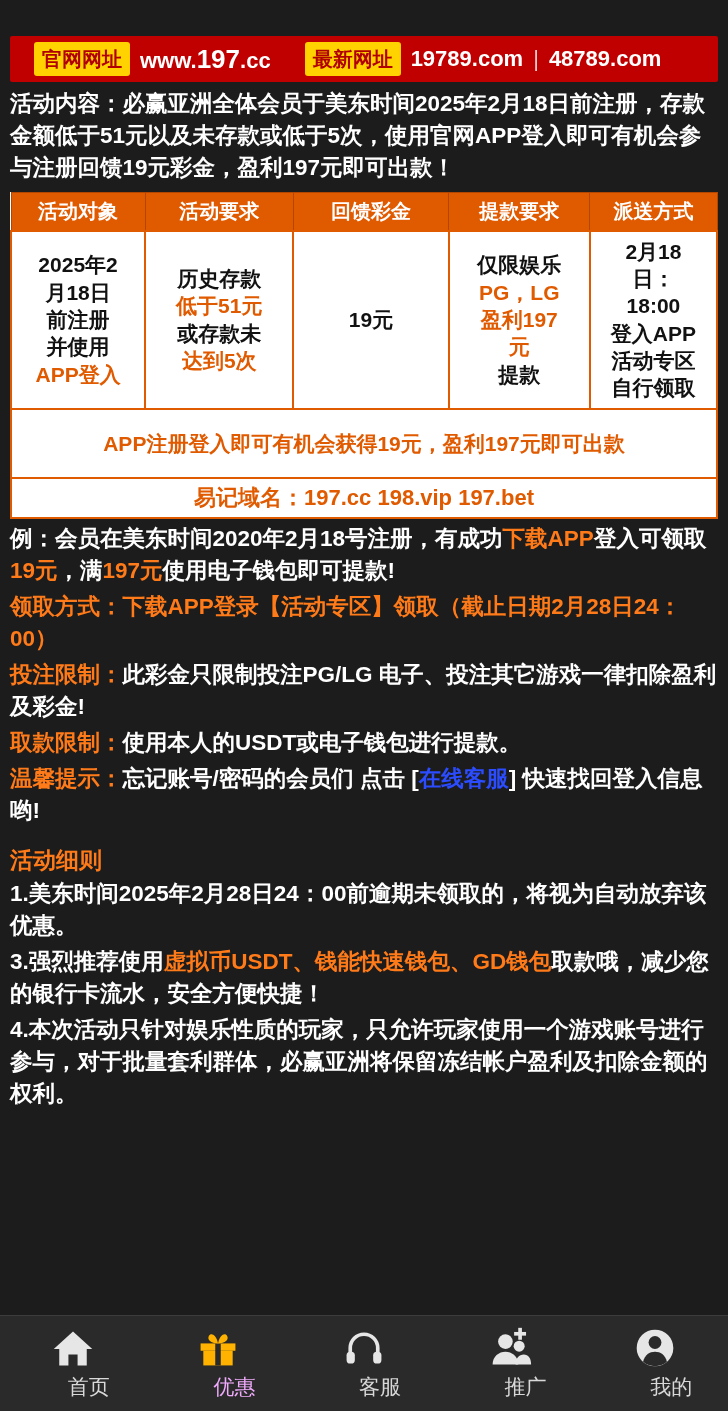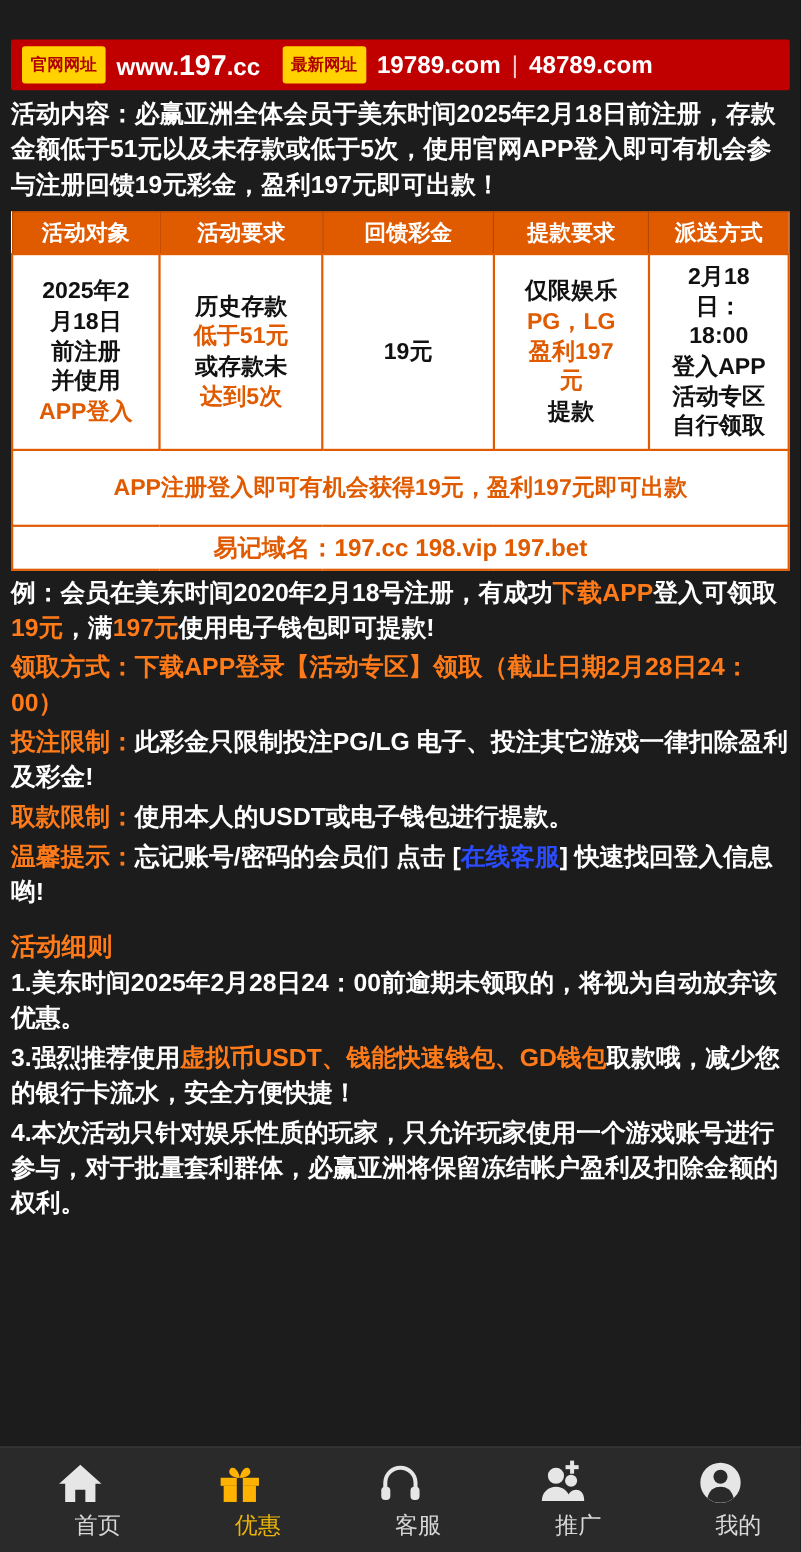--- a/index.html
+++ b/index.html
@@ -26,26 +26,26 @@
     background: #c00000;
     display: flex;
     align-items: center;
     border-radius: 2px;
     overflow: hidden;
   }
   .url-tag {
     background: #ffd200;
     color: #b00000;
     font-weight: bold;
-    font-size: 15px;
+    font-size: 20px;
     height: 34px;
     display: flex;
     align-items: center;
     padding: 0 8px;
-    margin-left: 10px;
+    margin-left: 24px;
     border-radius: 3px;
     white-space: nowrap;
   }
   .url-text {
     color: #fff;
     font-size: 22px;
     font-weight: bold;
     padding: 0 10px;
     white-space: nowrap;
   }
@@ -142,21 +142,21 @@
     flex-direction:column;
     align-items:center;
     justify-content:center;
     gap:3px;
   }
   .nav-item .lab {
     font-size:21px;
     color:#d8d8d8;
     margin-left:32px;
   }
-  .nav-item.active .lab { color:#eab308; }
+  .nav-item.active .lab { color:#f0abfc; }
   .nav-ico { width:44px; height:44px; display:block; }
   .fade {
     position:absolute;
     left:0; bottom:96px; width:728px; height:28px;
     background:linear-gradient(to bottom, rgba(28,28,28,0), rgba(28,28,28,0.95));
     pointer-events:none;
   }
 </style>
 </head>
 <body>

